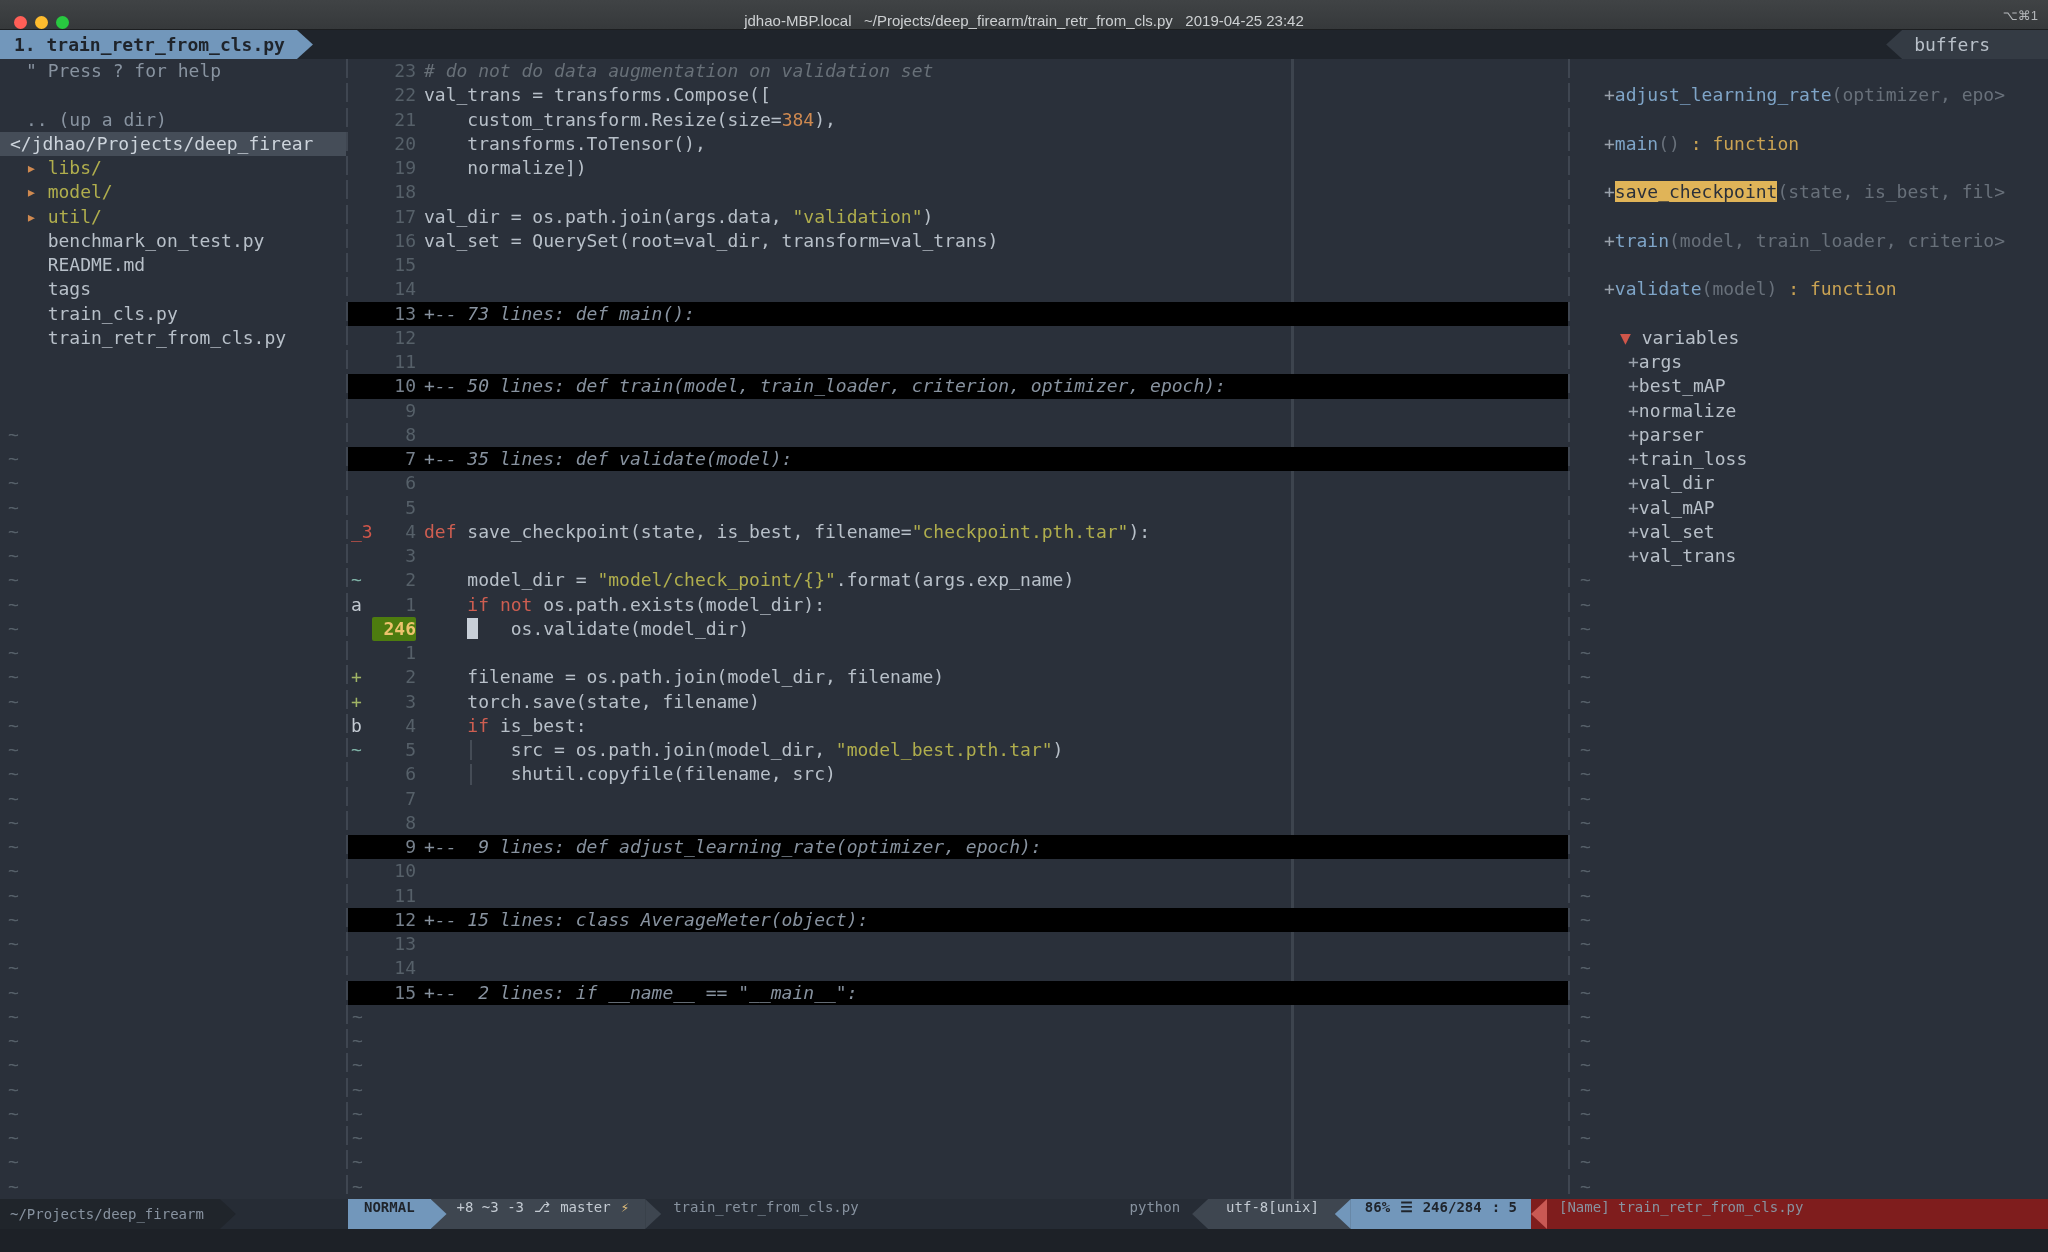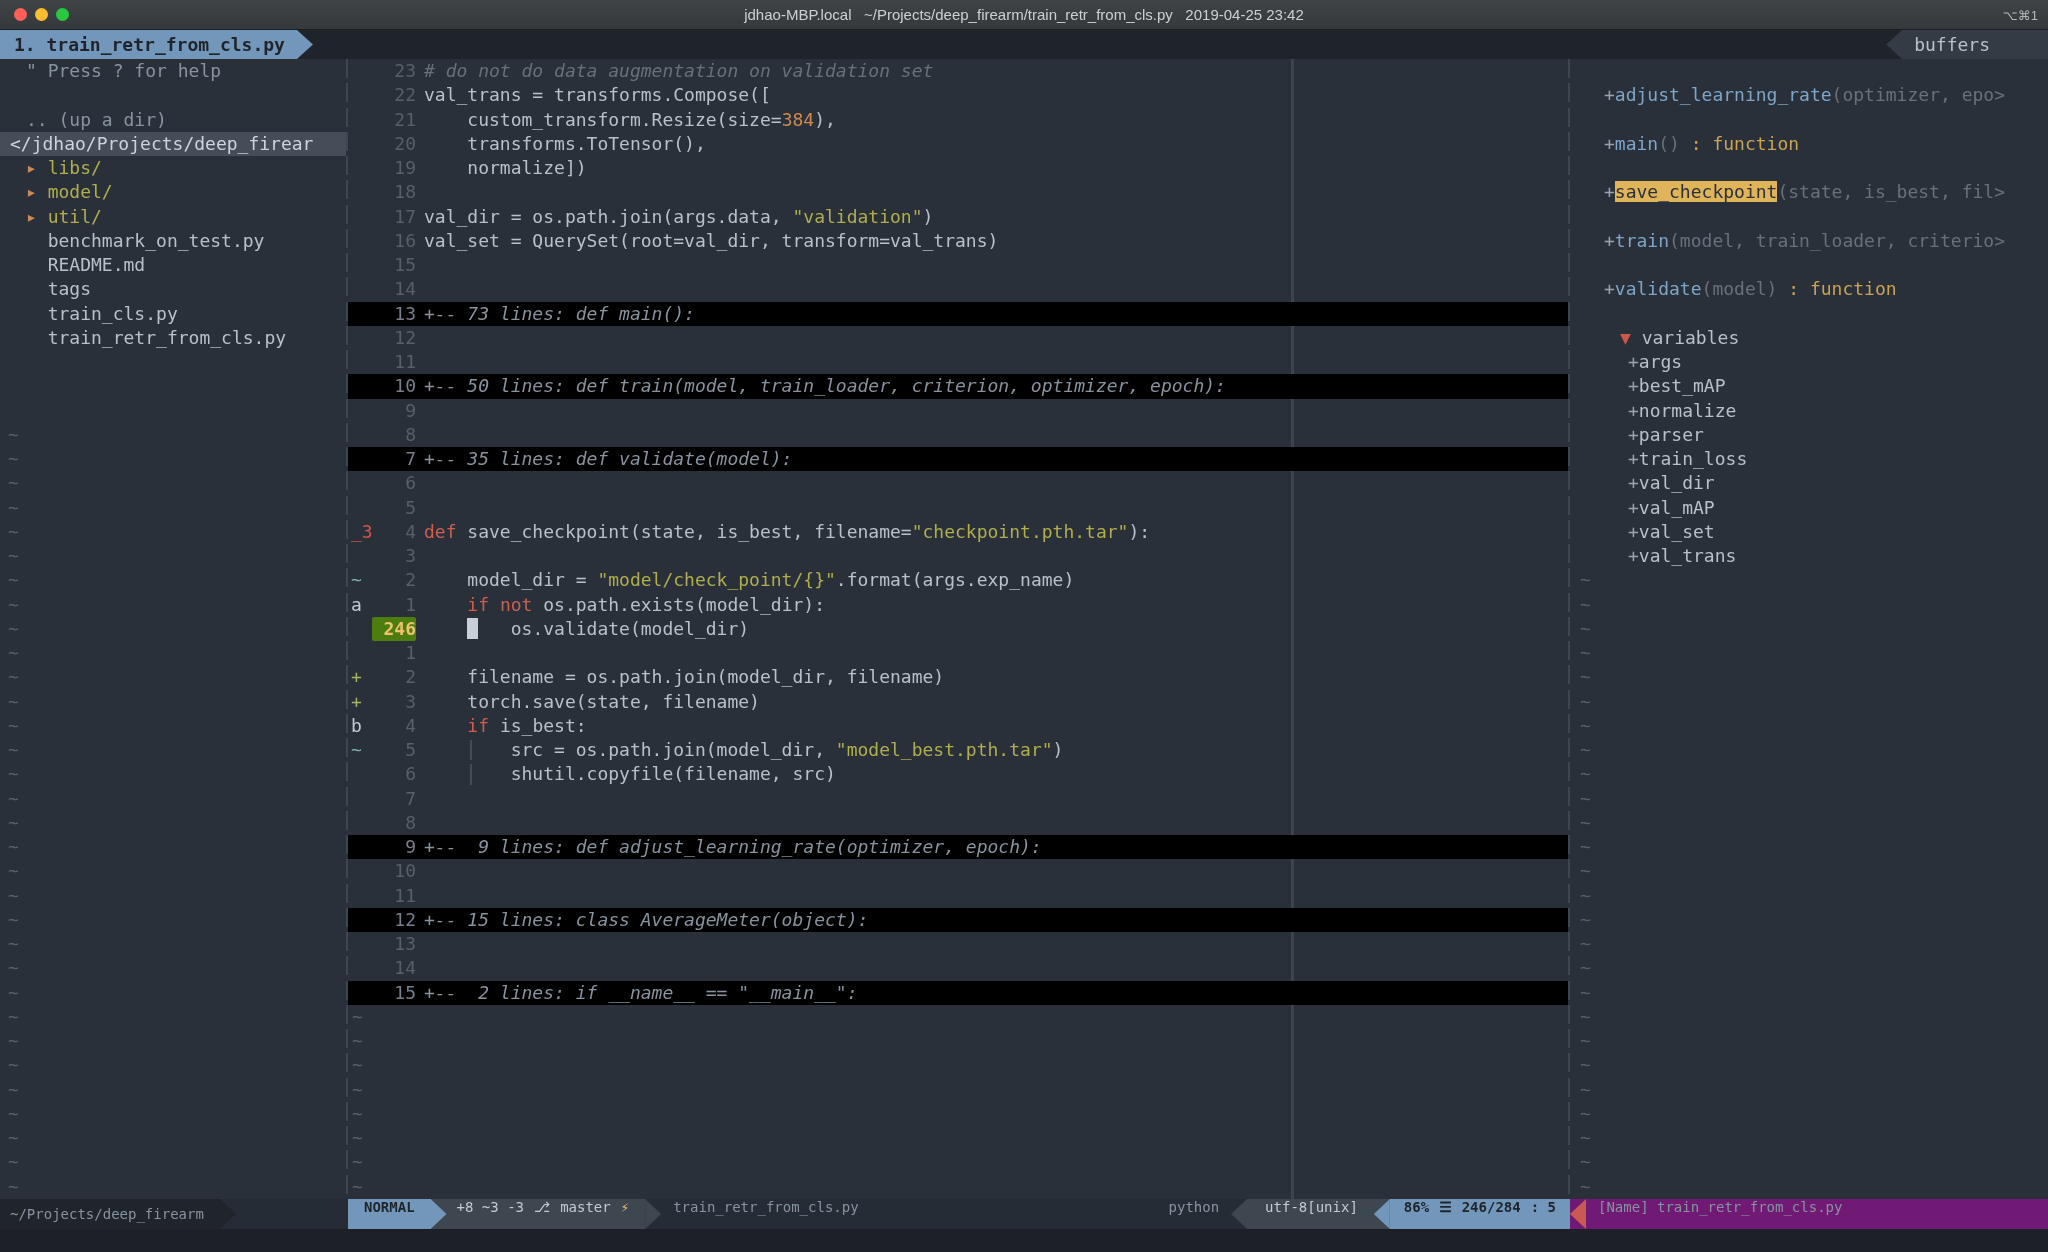--- a/index.html
+++ b/index.html
@@ -2,21 +2,21 @@
 <html><head>
 <meta charset="utf-8">
 <style>
   *{margin:0;padding:0;box-sizing:border-box}
   html,body{width:2048px;height:1252px;overflow:hidden;background:#2a303a}
   body{font-family:"DejaVu Sans Mono",monospace;font-size:18px;color:#b8c0c9}
   .screen{position:relative;width:2048px;height:1252px;display:flex;flex-direction:column}
 
   
   .titlebar{height:30px;flex:none;background:linear-gradient(#404345,#36393b);border-bottom:1px solid #1c1e20;
-            display:flex;align-items:center;position:relative}
+            display:flex;align-items:flex-end;position:relative}
   .lights{display:flex;gap:8px;padding-left:14px;z-index:2}
   .light{width:13px;height:13px;border-radius:50%;display:inline-block}
   .l-red{background:#ff5f57}.l-yellow{background:#febc2e}.l-green{background:#28c840}
   .title{position:absolute;left:0;right:0;text-align:center;font-family:"Liberation Sans",sans-serif;
          font-size:15px;color:#cdd0d2;white-space:pre}
   .tb-right{position:absolute;right:10px;top:0;height:30px;display:flex;align-items:center;
             font-family:"Liberation Sans",sans-serif;font-size:13px;color:#b4b7ba}
 
   
   .tabline{height:29px;flex:none;background:#1f242b;display:flex;align-items:stretch}
@@ -85,21 +85,21 @@
   .ntlabel{background:#20252b;display:flex;align-items:center;padding:0 16px 0 10px;color:#8893a0}
   .mode{background:#7297bb;color:#1f242b;font-weight:bold;padding:0 16px}
   .git{background:#3e4650;color:#c3cad2;gap:10px;padding-right:16px}
   .bolt{color:#e5c07b}
   .fill{background:#262c35;color:#8893a0;flex:1}
   .fname{margin-left:12px}
   .ftype{margin-left:auto;margin-right:12px}
   .enc{background:#3e4650;color:#c3cad2;padding-left:18px}
   .enc .tri{margin-left:16px}
   .pos{background:#7297bb;color:#1f242b;font-weight:bold;padding:0 14px;gap:10px}
-  .tagstatus{background:#701a75;color:#8893a0;width:478px;flex:none;gap:12px}
+  .tagstatus{background:#7f1d1d;color:#8893a0;width:517px;flex:none;gap:12px}
 
   .cmdline{height:23px;flex:none;background:#1d2127}
 </style>
 </head>
 <body>
 
 <div class="screen">
 
   <div class="titlebar">
     <div class="lights">

